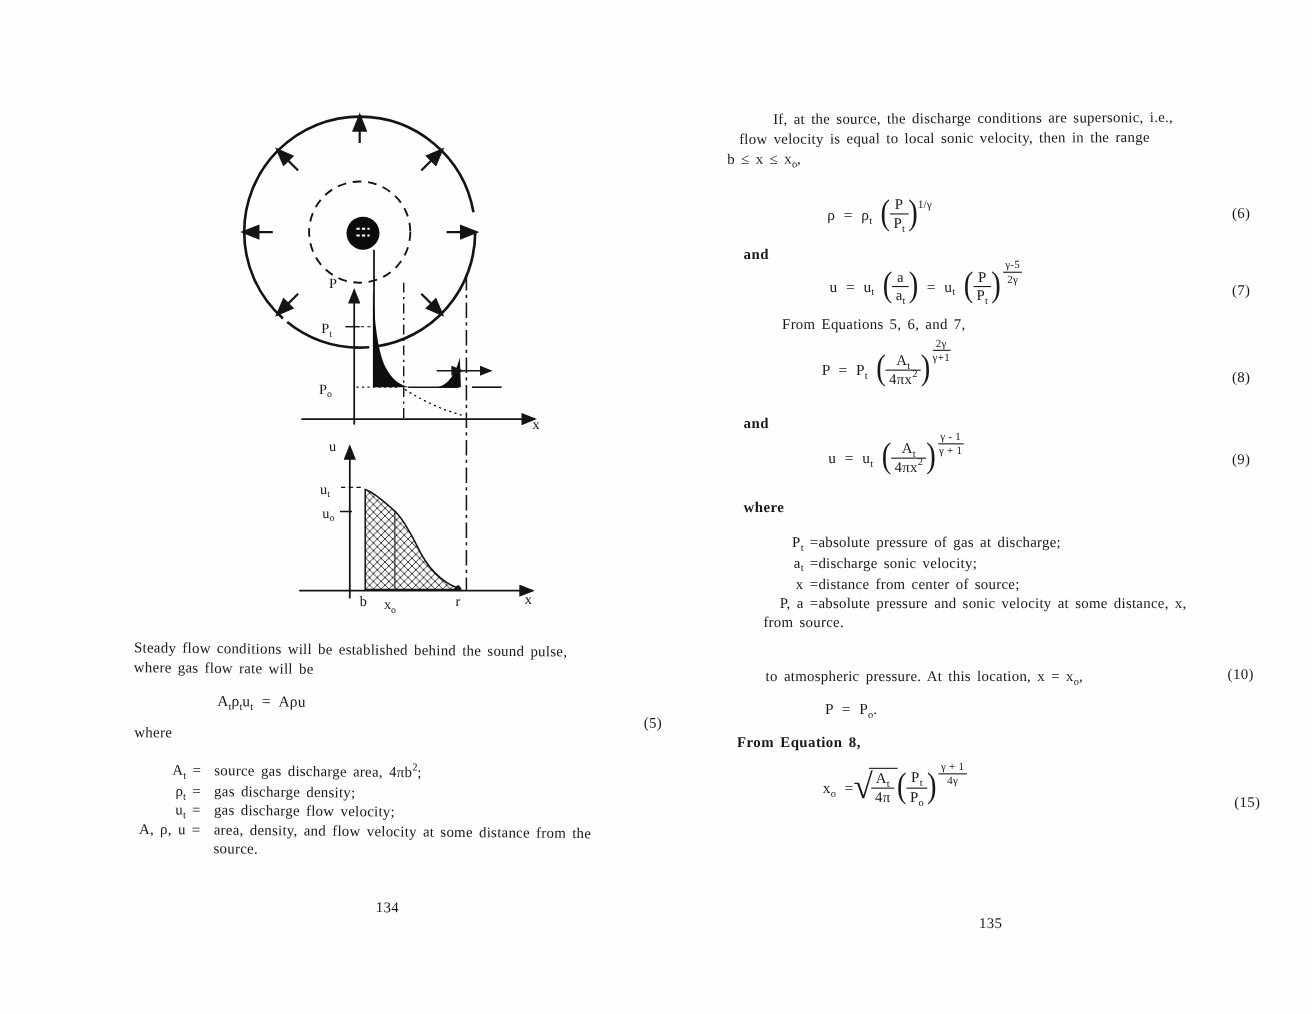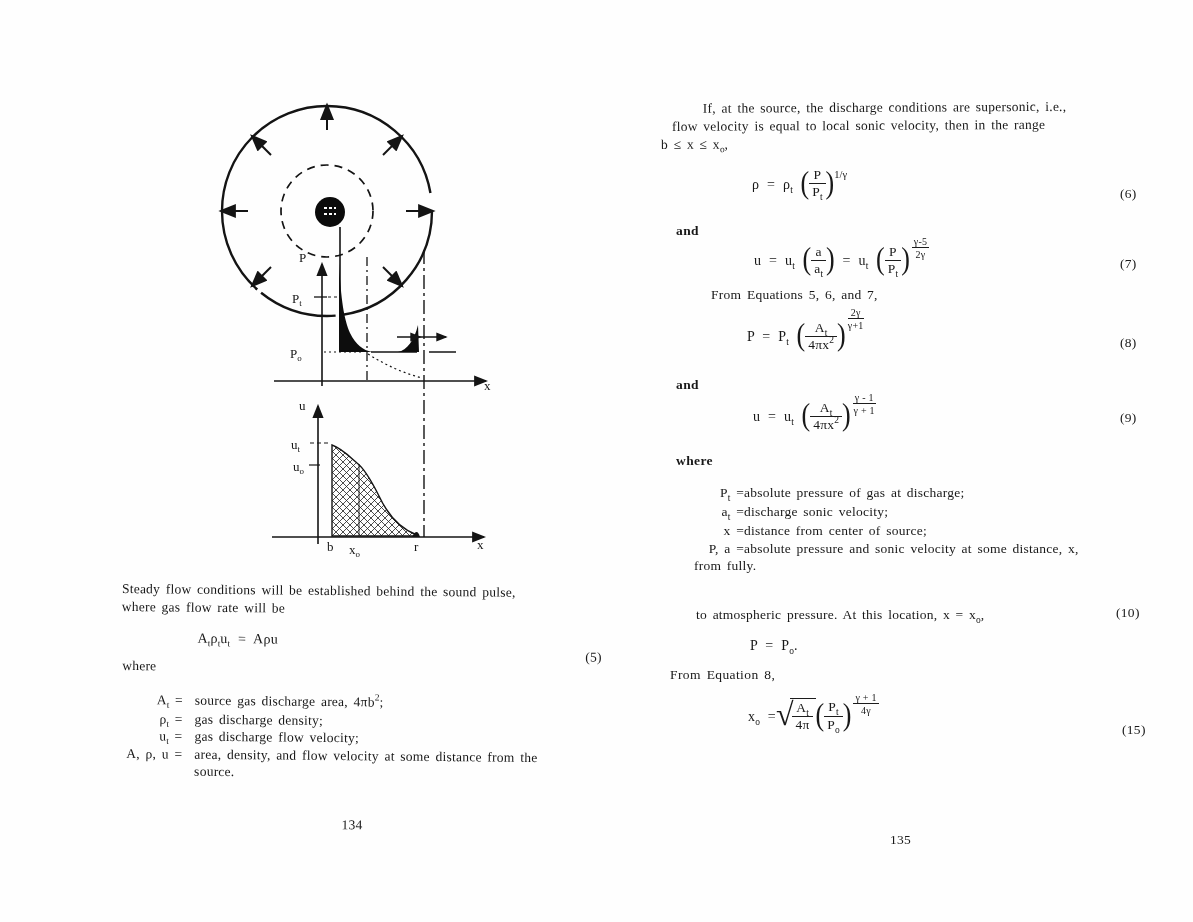--- a/index.html
+++ b/index.html
@@ -131,21 +131,21 @@
 
     <div class="t" style="left:344px;top:815px">134</div>
   </div>
 
   <div class="tilt-r">
     <div class="t" style="left:703px;top:101px">If, at the source, the discharge conditions are supersonic, i.e.,</div>
     <div class="t" style="left:672px;top:119px">flow velocity is equal to local sonic velocity, then in the range</div>
     <div class="t" style="left:661px;top:137px">b ≤ x ≤ x<sub>o</sub>,</div>
   </div>
 
-  <div class="t eq" style="left:752px;top:168px">
+  <div class="t eq" style="left:752px;top:180px">
     <span>ρ = ρ<sub>t</sub></span>
     <span class="bigp">(</span><span class="frac"><span class="fn">P</span><span class="fd">P<sub>t</sub></span></span><span class="bigp">)</span><span class="sup1">1/γ</span>
   </div>
   <div class="eqnum" style="left:1120px;top:186px">(6)</div>
 
   <div class="t" style="left:676px;top:223px;font-weight:bold;letter-spacing:.4px">and</div>
 
   <div class="t eq" style="left:754px;top:246px">
     <span>u = u<sub>t</sub></span>
     <span class="bigp">(</span><span class="frac"><span class="fn">a</span><span class="fd">a<sub>t</sub></span></span><span class="bigp">)</span>
@@ -177,28 +177,28 @@
   </div>
   <div class="defrow rp" style="left:650px;top:504px">
     <span class="defsym">a<sub>t</sub> =</span><span>discharge sonic velocity;</span>
   </div>
   <div class="defrow rp" style="left:650px;top:523px">
     <span class="defsym">x =</span><span>distance from center of source;</span>
   </div>
   <div class="defrow rp" style="left:650px;top:541px">
     <span class="defsym">P, a =</span><span>absolute pressure and sonic velocity at some distance, x,</span>
   </div>
-  <div class="t" style="left:694px;top:558px">from fully.</div>
+  <div class="t" style="left:694px;top:558px">from source.</div>
 
   <div class="t" style="left:696px;top:607px">to atmospheric pressure.  At this location, x = x<sub>o</sub>,</div>
 
   <div class="t eq" style="left:750px;top:637px">P = P<sub>o</sub>.</div>
   <div class="eqnum" style="left:1116px;top:605px">(10)</div>
 
-  <div class="t" style="left:670px;top:667px;font-weight:normal;letter-spacing:.4px">From Equation 8,</div>
+  <div class="t" style="left:670px;top:667px;font-weight:bold;letter-spacing:.4px">From Equation 8,</div>
 
   <div class="t eq" style="left:748px;top:698px">
     <span>x<sub>o</sub> =</span><span class="sqrt"><span class="rad">√</span><span class="radicand"><span class="frac" style="top:0"><span class="fn">A<sub>t</sub></span><span class="fd">4π</span></span></span></span><span class="bigp">(</span><span class="frac"><span class="fn">P<sub>t</sub></span><span class="fd">P<sub>o</sub></span></span><span class="bigp">)</span><span class="supfrac"><span class="fn">γ + 1</span><span class="fd">4γ</span></span>
   </div>
   <div class="eqnum" style="left:1122px;top:722px">(15)</div>
 
   <div class="t" style="left:890px;top:832px">135</div>
 
 </div>
 

